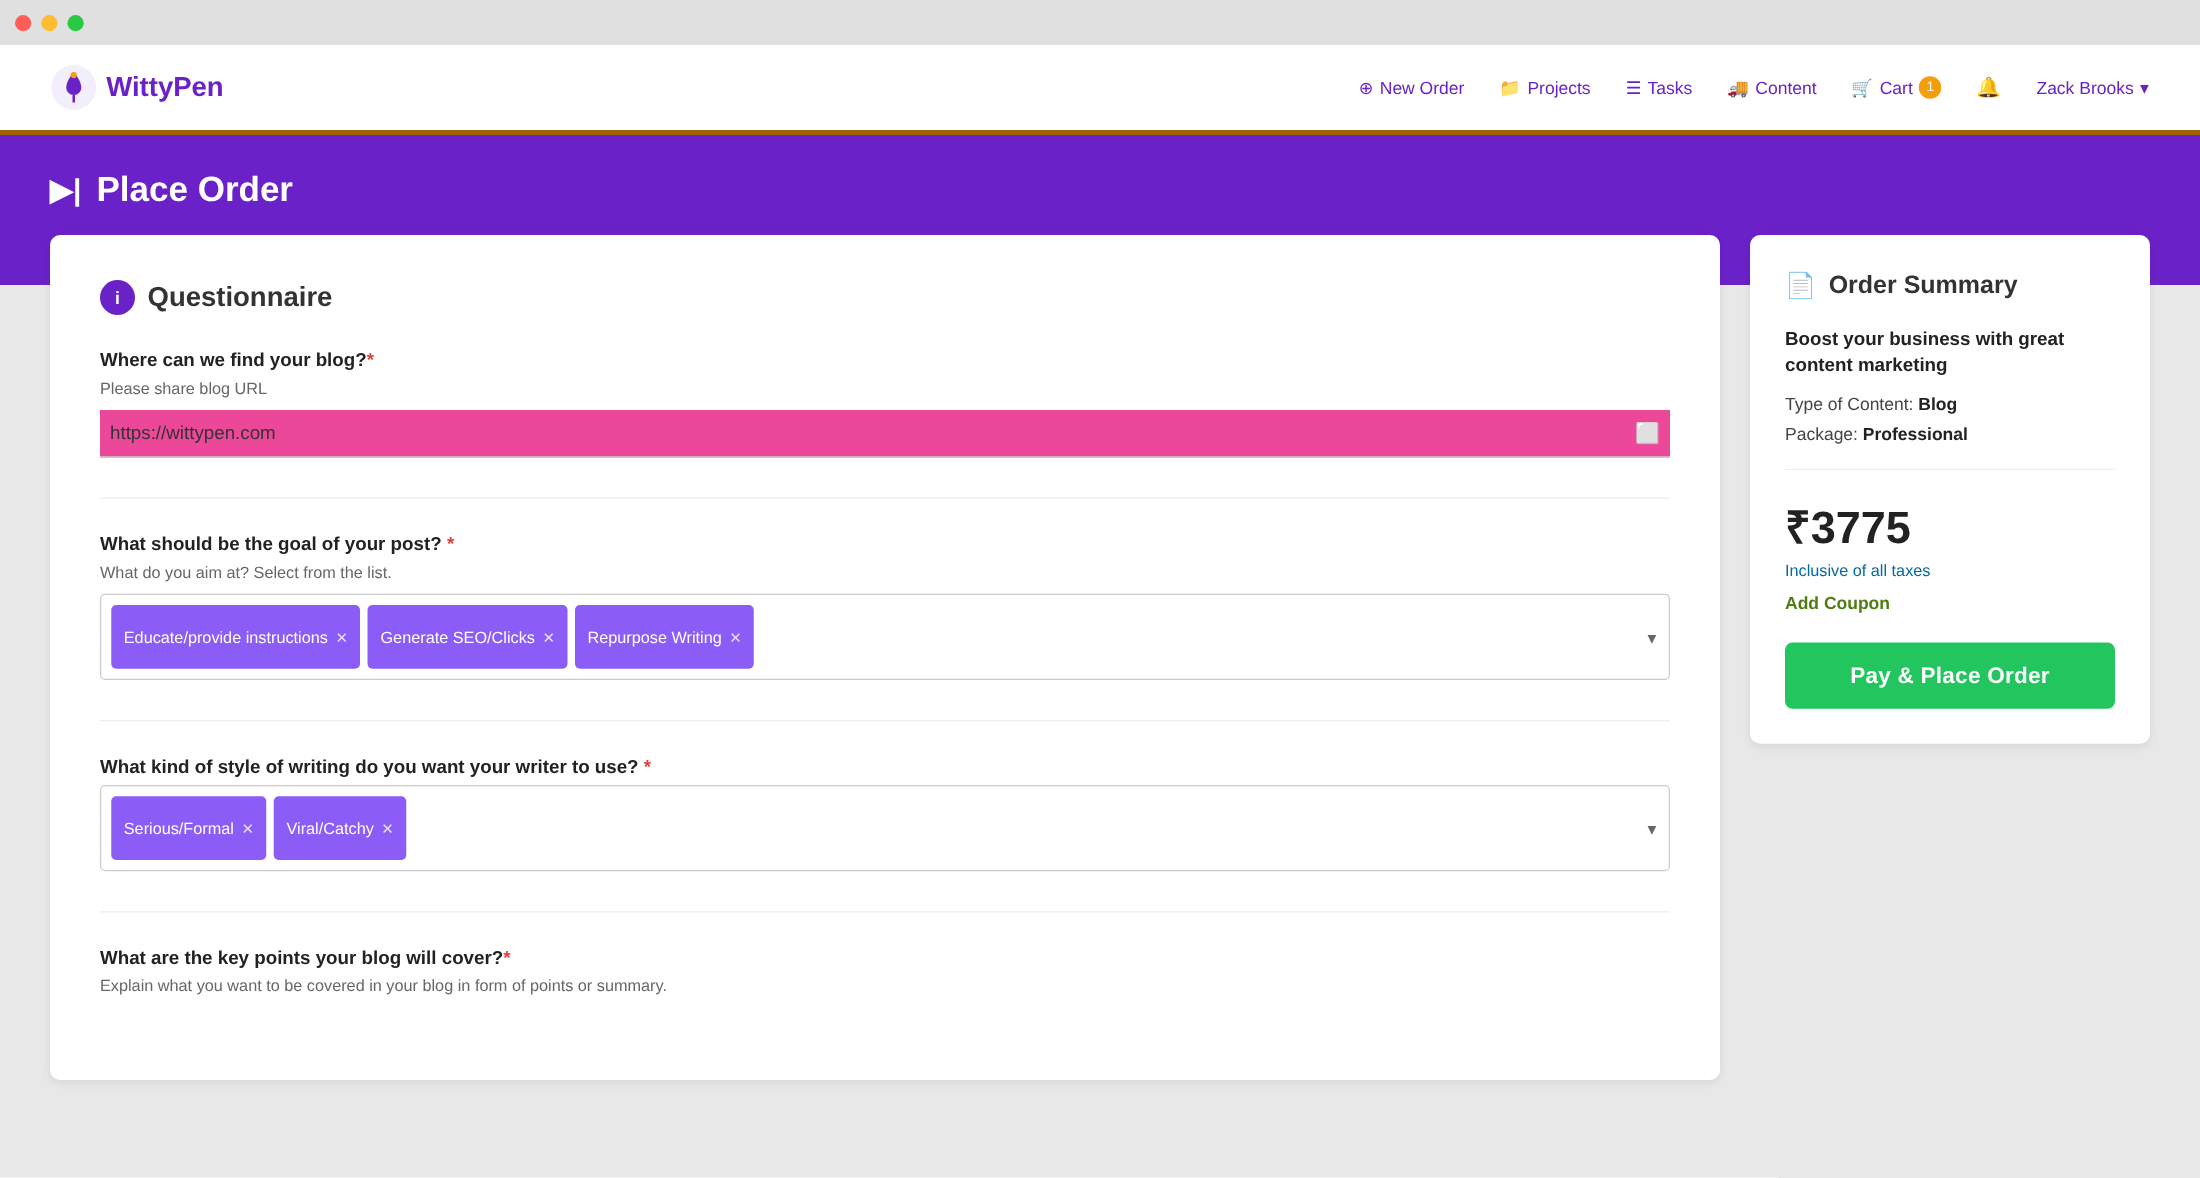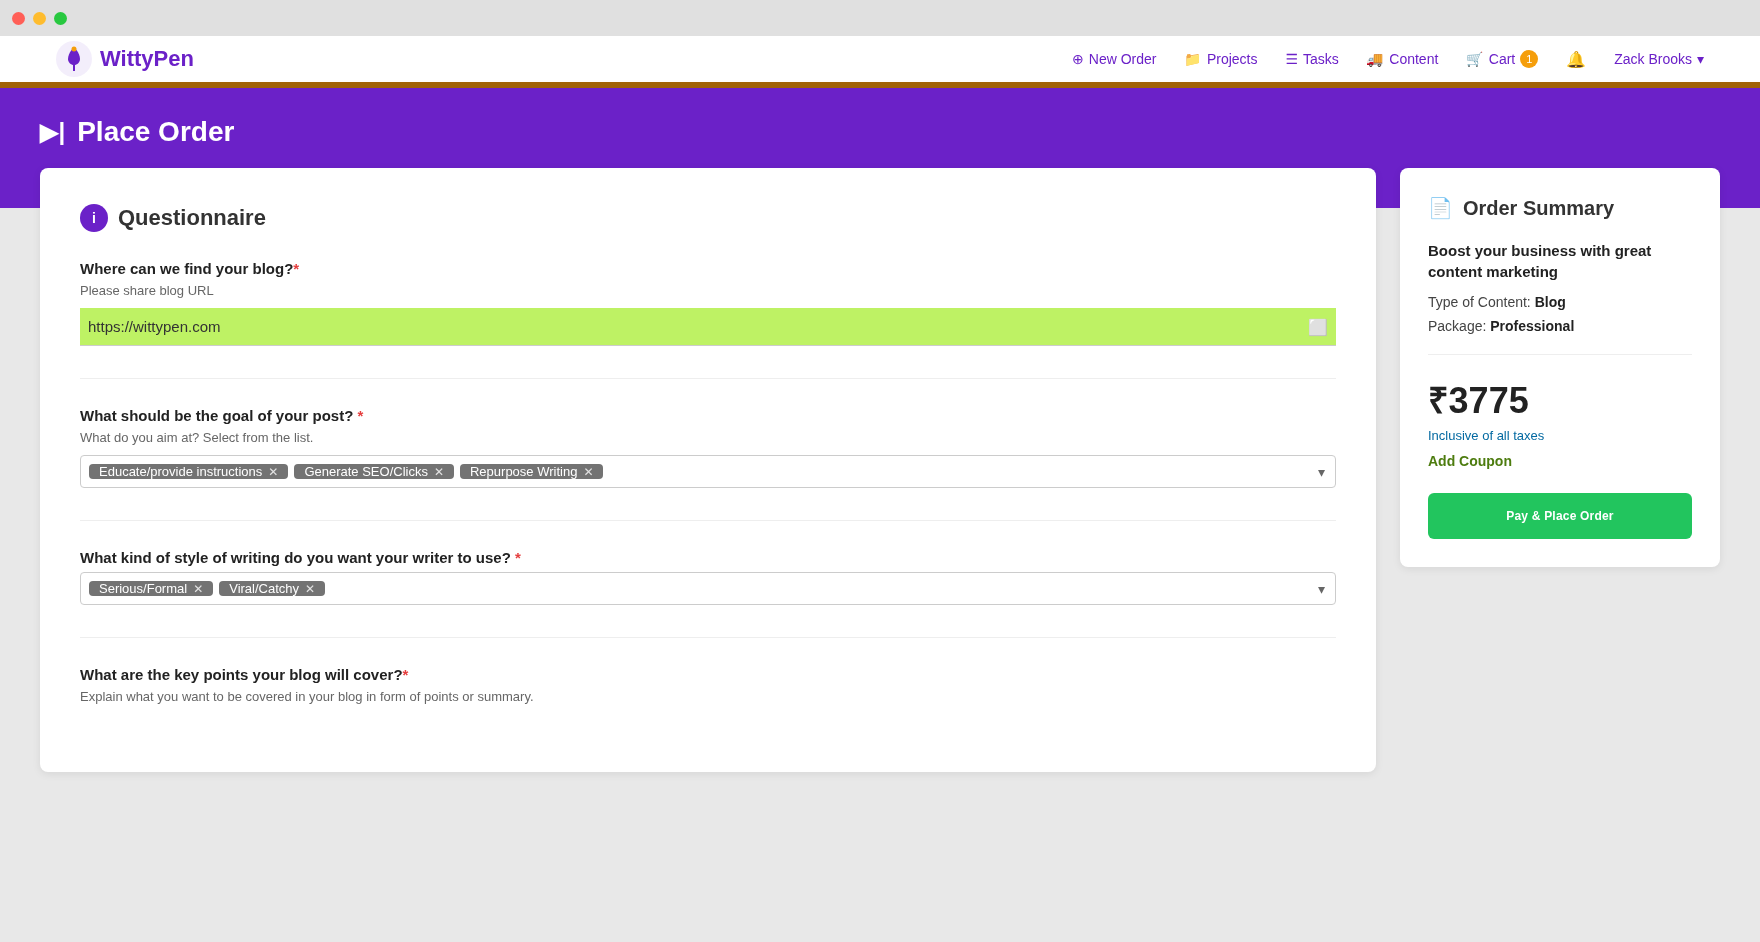--- a/index.html
+++ b/index.html
@@ -17,25 +17,25 @@
     .titlebar-btn {
       width: 13px; height: 13px; border-radius: 50%;
     }
     .btn-close { background: #ff5f57; }
     .btn-min { background: #febc2e; }
     .btn-max { background: #28c840; }
 
     
     .navbar {
       background: #fff;
-      height: 52px;
-      display: flex;
-      align-items: center;
-      padding: 0 56px;
-      border-bottom: 6px solid #a16207;
+      height: 72px;
+      display: flex;
+      align-items: center;
+      padding: 0 41px;
+      border-bottom: 4px solid #a16207;
     }
     .navbar-logo {
       display: flex;
       align-items: center;
       gap: 8px;
       font-size: 22px;
       font-weight: 700;
       color: #6b21c8;
       margin-right: auto;
     }
@@ -148,21 +148,21 @@
       margin-bottom: 10px;
     }
     .form-input {
       width: 100%;
       border: none;
       border-bottom: 1px solid #ccc;
       padding: 10px 36px 10px 8px;
       font-size: 15px;
       color: #333;
       outline: none;
-      background: #bef264;
+      background: #ec4899;
       position: relative;
     }
     .input-wrapper {
       position: relative;
     }
     .input-icon {
       position: absolute;
       right: 8px;
       top: 50%;
       transform: translateY(-50%);
@@ -184,24 +184,24 @@
     }
     .multiselect-box .chevron {
       position: absolute;
       right: 10px;
       top: 50%;
       transform: translateY(-50%);
       color: #666;
       font-size: 14px;
     }
     .tag {
-      background: #737373;
+      background: #8b5cf6;
       color: #fff;
       border-radius: 4px;
-      padding: 0 10px;
+      padding: 18px 10px;
       font-size: 13px;
       display: flex;
       align-items: flex-end;
       gap: 6px;
     }
     .tag .tag-remove {
       cursor: pointer;
       font-size: 12px;
       opacity: 0.8;
     }
@@ -270,21 +270,21 @@
       display: block;
       margin-bottom: 24px;
     }
     .pay-btn {
       background: #22c55e;
       color: #fff;
       border: none;
       border-radius: 6px;
       width: 100%;
       padding: 16px;
-      font-size: 12px;
+      font-size: 18px;
       font-weight: 700;
       cursor: pointer;
       letter-spacing: 0.2px;
     }
 
     .bell-icon { font-size: 16px; color: #6b21c8; cursor: pointer; }
   </style>
 </head>
 <body>
 

